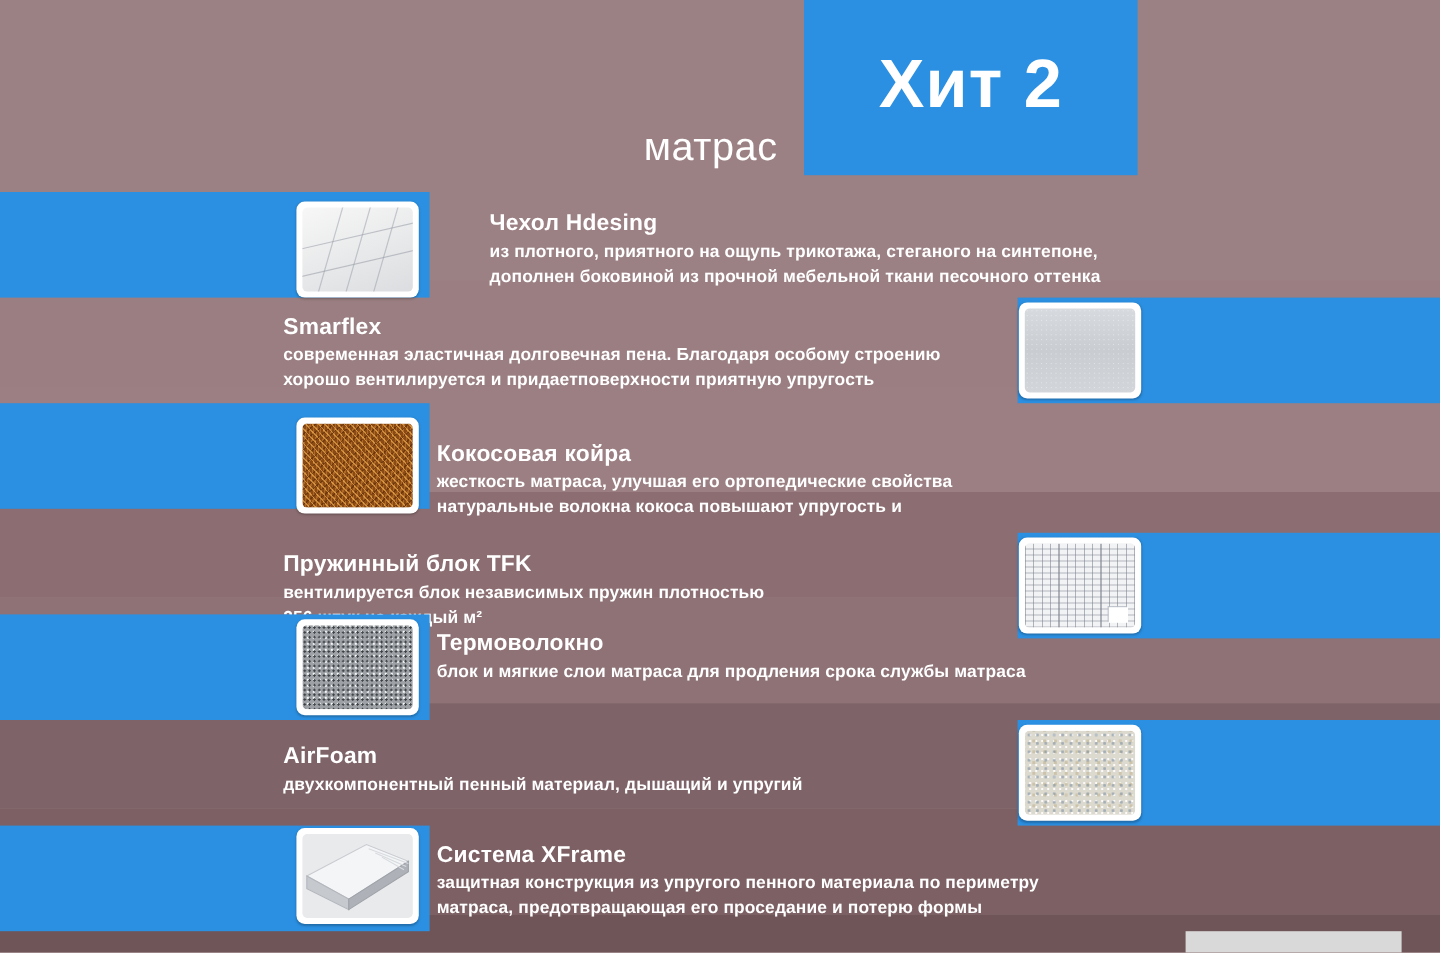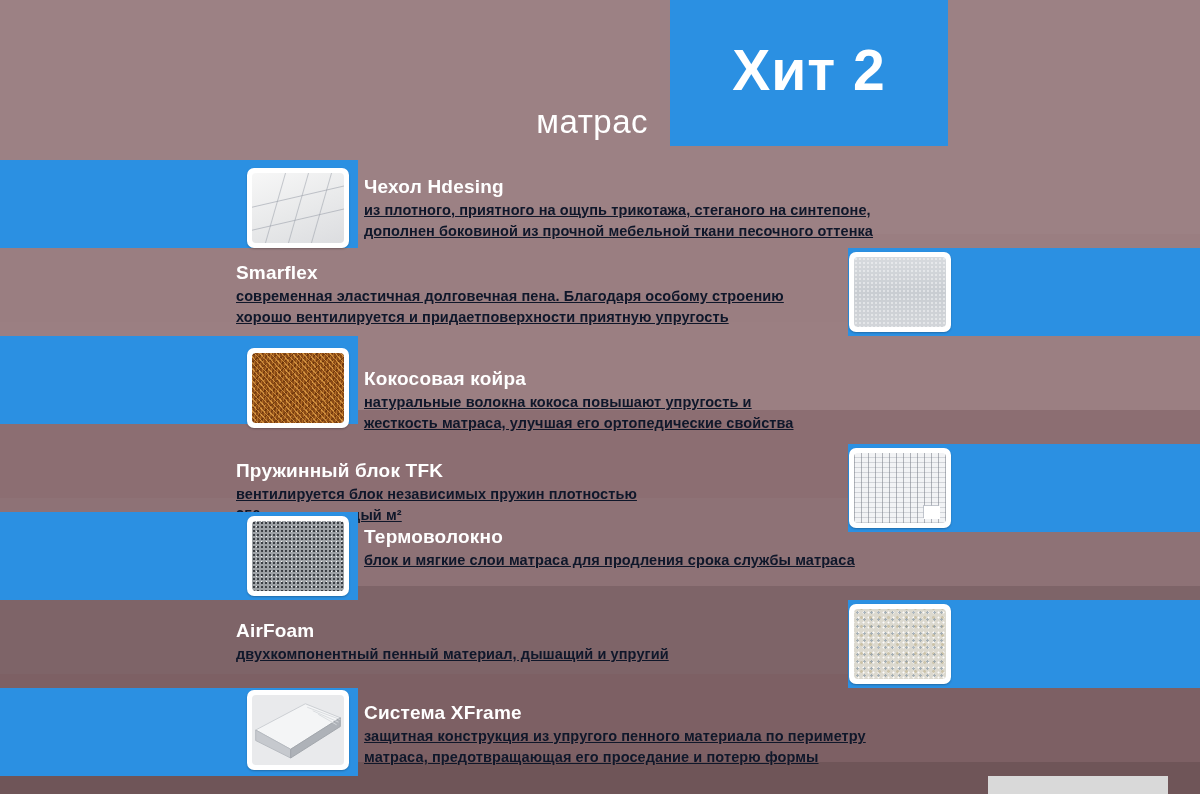--- a/index.html
+++ b/index.html
@@ -111,26 +111,25 @@
   }
   .item-title {
     color: #ffffff;
     font-size: 19px;
     font-weight: bold;
     line-height: 26px;
     letter-spacing: 0.2px;
     white-space: nowrap;
   }
   .item-desc {
-    color: #0f172a;
+    color: #ffffff;
     font-size: 14.5px;
     font-weight: bold;
     line-height: 21px;
     letter-spacing: 0.1px;
-    text-decoration: underline;
   }
   .item-desc .l { display: block; }
 
   
   .art-cover {
     background: linear-gradient(160deg, #f7f7f7 0%, #e8e9ea 55%, #dcdde0 100%);
   }
   .art-cover::before,
   .art-cover::after {
     content: "";
@@ -236,21 +235,21 @@
 
   <div class="row" style="top:160px;">
     <div class="stripe stripe-left"></div>
     <div class="thumb thumb-left" style="top:8px;">
       <div class="thumb-inner art-cover">
           <i></i>
           <i></i>
           <i></i>
         </div>
     </div>
-    <div class="text-block text-left" style="top:14px;">
+    <div class="text-block text-left" style="top:14px;margin-left:44px;">
       <div class="item-title">Чехол Hdesing</div>
       <div class="item-desc">
         <span class="l">из плотного, приятного на ощупь трикотажа, стеганого на синтепоне,</span>
         <span class="l">дополнен боковиной из прочной мебельной ткани песочного оттенка</span>
       </div>
     </div>
   </div>
 
   <div class="row" style="top:248px;">
     <div class="stripe stripe-right"></div>
@@ -267,22 +266,22 @@
   </div>
 
   <div class="row" style="top:336px;">
     <div class="stripe stripe-left"></div>
     <div class="thumb thumb-left" style="top:12px;">
       <div class="thumb-inner art-coir"></div>
     </div>
     <div class="text-block text-left" style="top:16px;margin-top:14px;">
       <div class="item-title">Кокосовая койра</div>
       <div class="item-desc">
+        <span class="l">жесткость матраса, улучшая его ортопедические свойства</span>
         <span class="l">натуральные волокна кокоса повышают упругость и</span>
-        <span class="l">жесткость матраса, улучшая его ортопедические свойства</span>
       </div>
     </div>
   </div>
 
   <div class="row" style="top:444px;">
     <div class="stripe stripe-right"></div>
     <div class="thumb thumb-right" style="top:4px;">
       <div class="thumb-inner art-tfk"></div>
     </div>
     <div class="text-block text-right" style="top:14px;">

